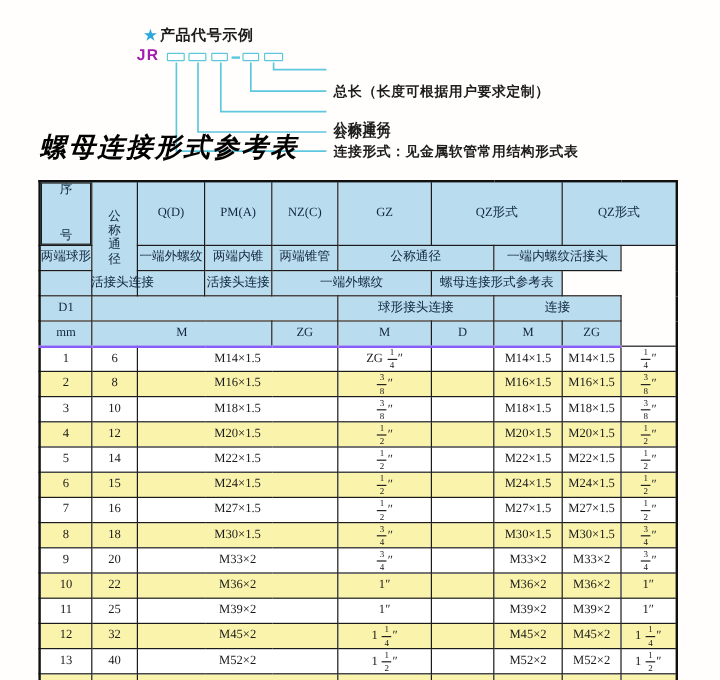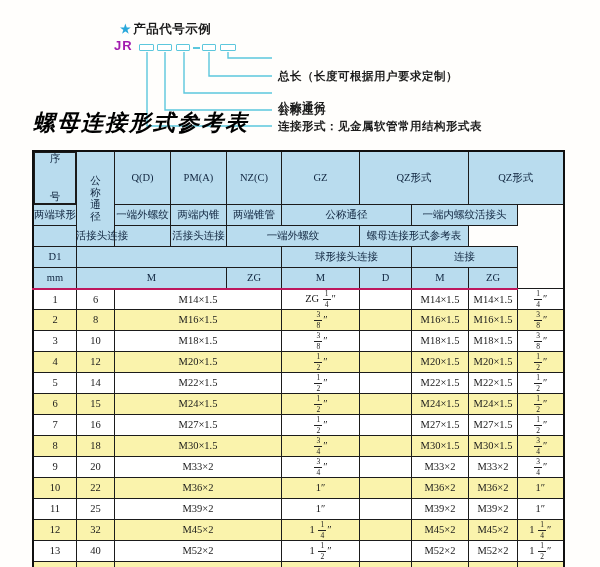--- a/index.html
+++ b/index.html
@@ -27,21 +27,21 @@
   
   table.ref{position:absolute;left:32px;top:150px;border-collapse:collapse;table-layout:fixed;
             font-size:10.5px;line-height:1.1;}
   table.ref{border:2px solid #101010;}
   table.ref th,table.ref td{border:1px solid #1b1b1b;padding:0;text-align:center;
             vertical-align:middle;font-weight:normal;overflow:hidden;white-space:nowrap;}
   table.ref thead th{background:var(--header-bg,#b9dcee);color:#10253f;}
   table.ref thead tr{height:21px;}
   table.ref tbody tr{height:21px;background:#fff;}
   table.ref tbody tr.alt{background:var(--alt-bg,#faf3ac);}
-  table.ref thead tr:last-child th{border-bottom:2px solid #be185d;}
+  table.ref thead tr:last-child th{border-bottom:2px solid #8b5cf6;}
 
   .vtext{font-size:10.5px;}
   .vtext span{display:block;line-height:1.15;}
   .vgap{display:flex;flex-direction:column;align-items:center;justify-content:center;gap:26px;}
   .vgap span{display:block;}
 
   .frac{display:inline-block;vertical-align:middle;text-align:center;font-size:7.5px;
         line-height:1;margin:0 1px;}
   .frac .n{display:block;border-bottom:1px solid #222;padding:0 2px 1.5px;}
   .frac .d{display:block;padding-top:1.5px;}

